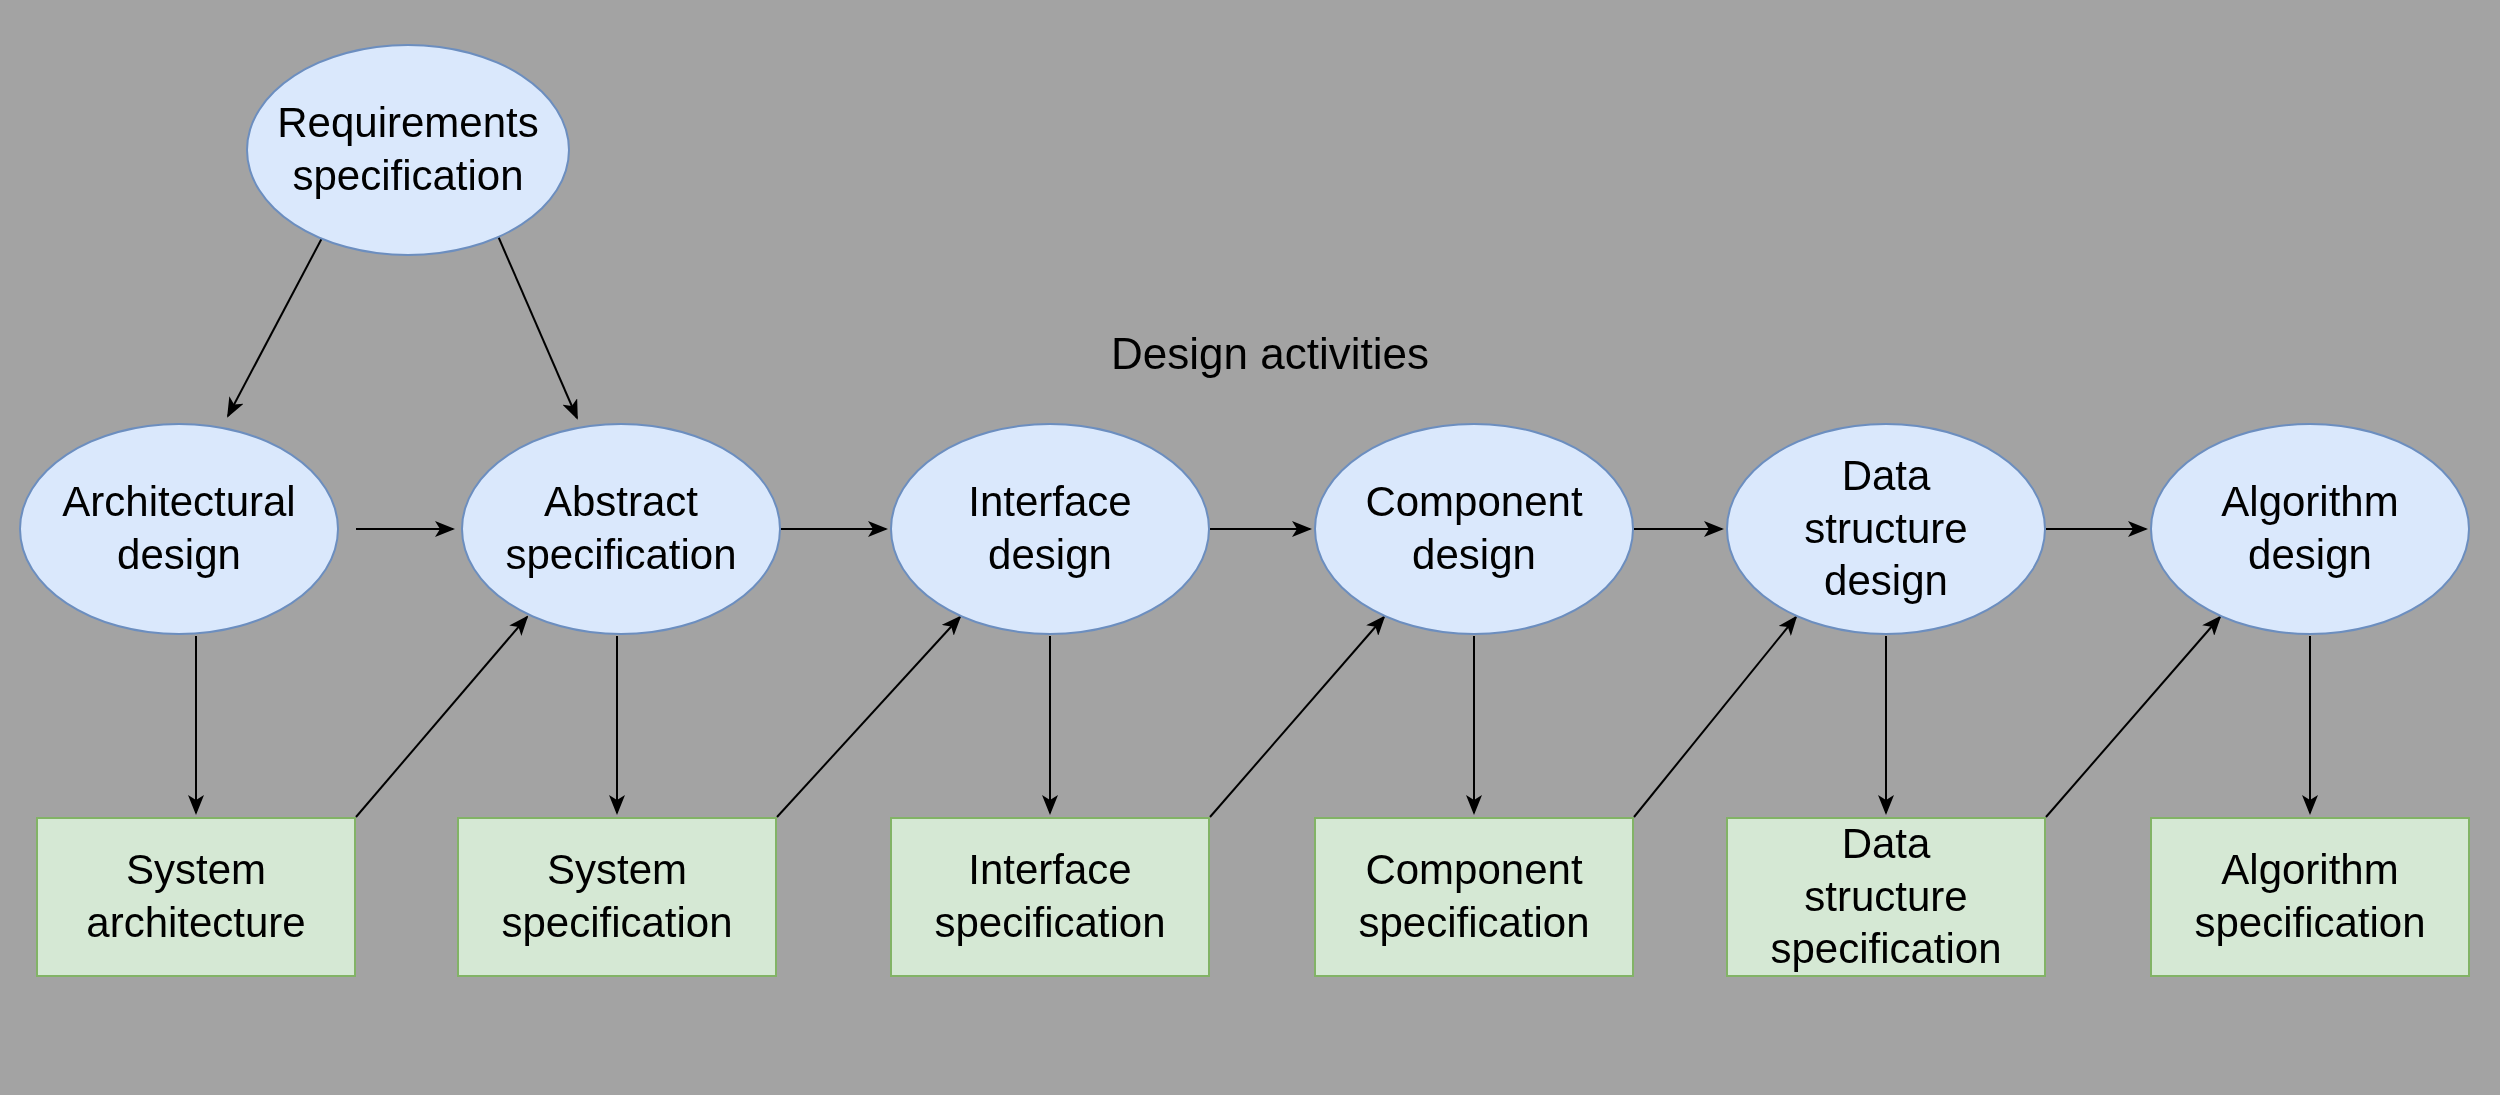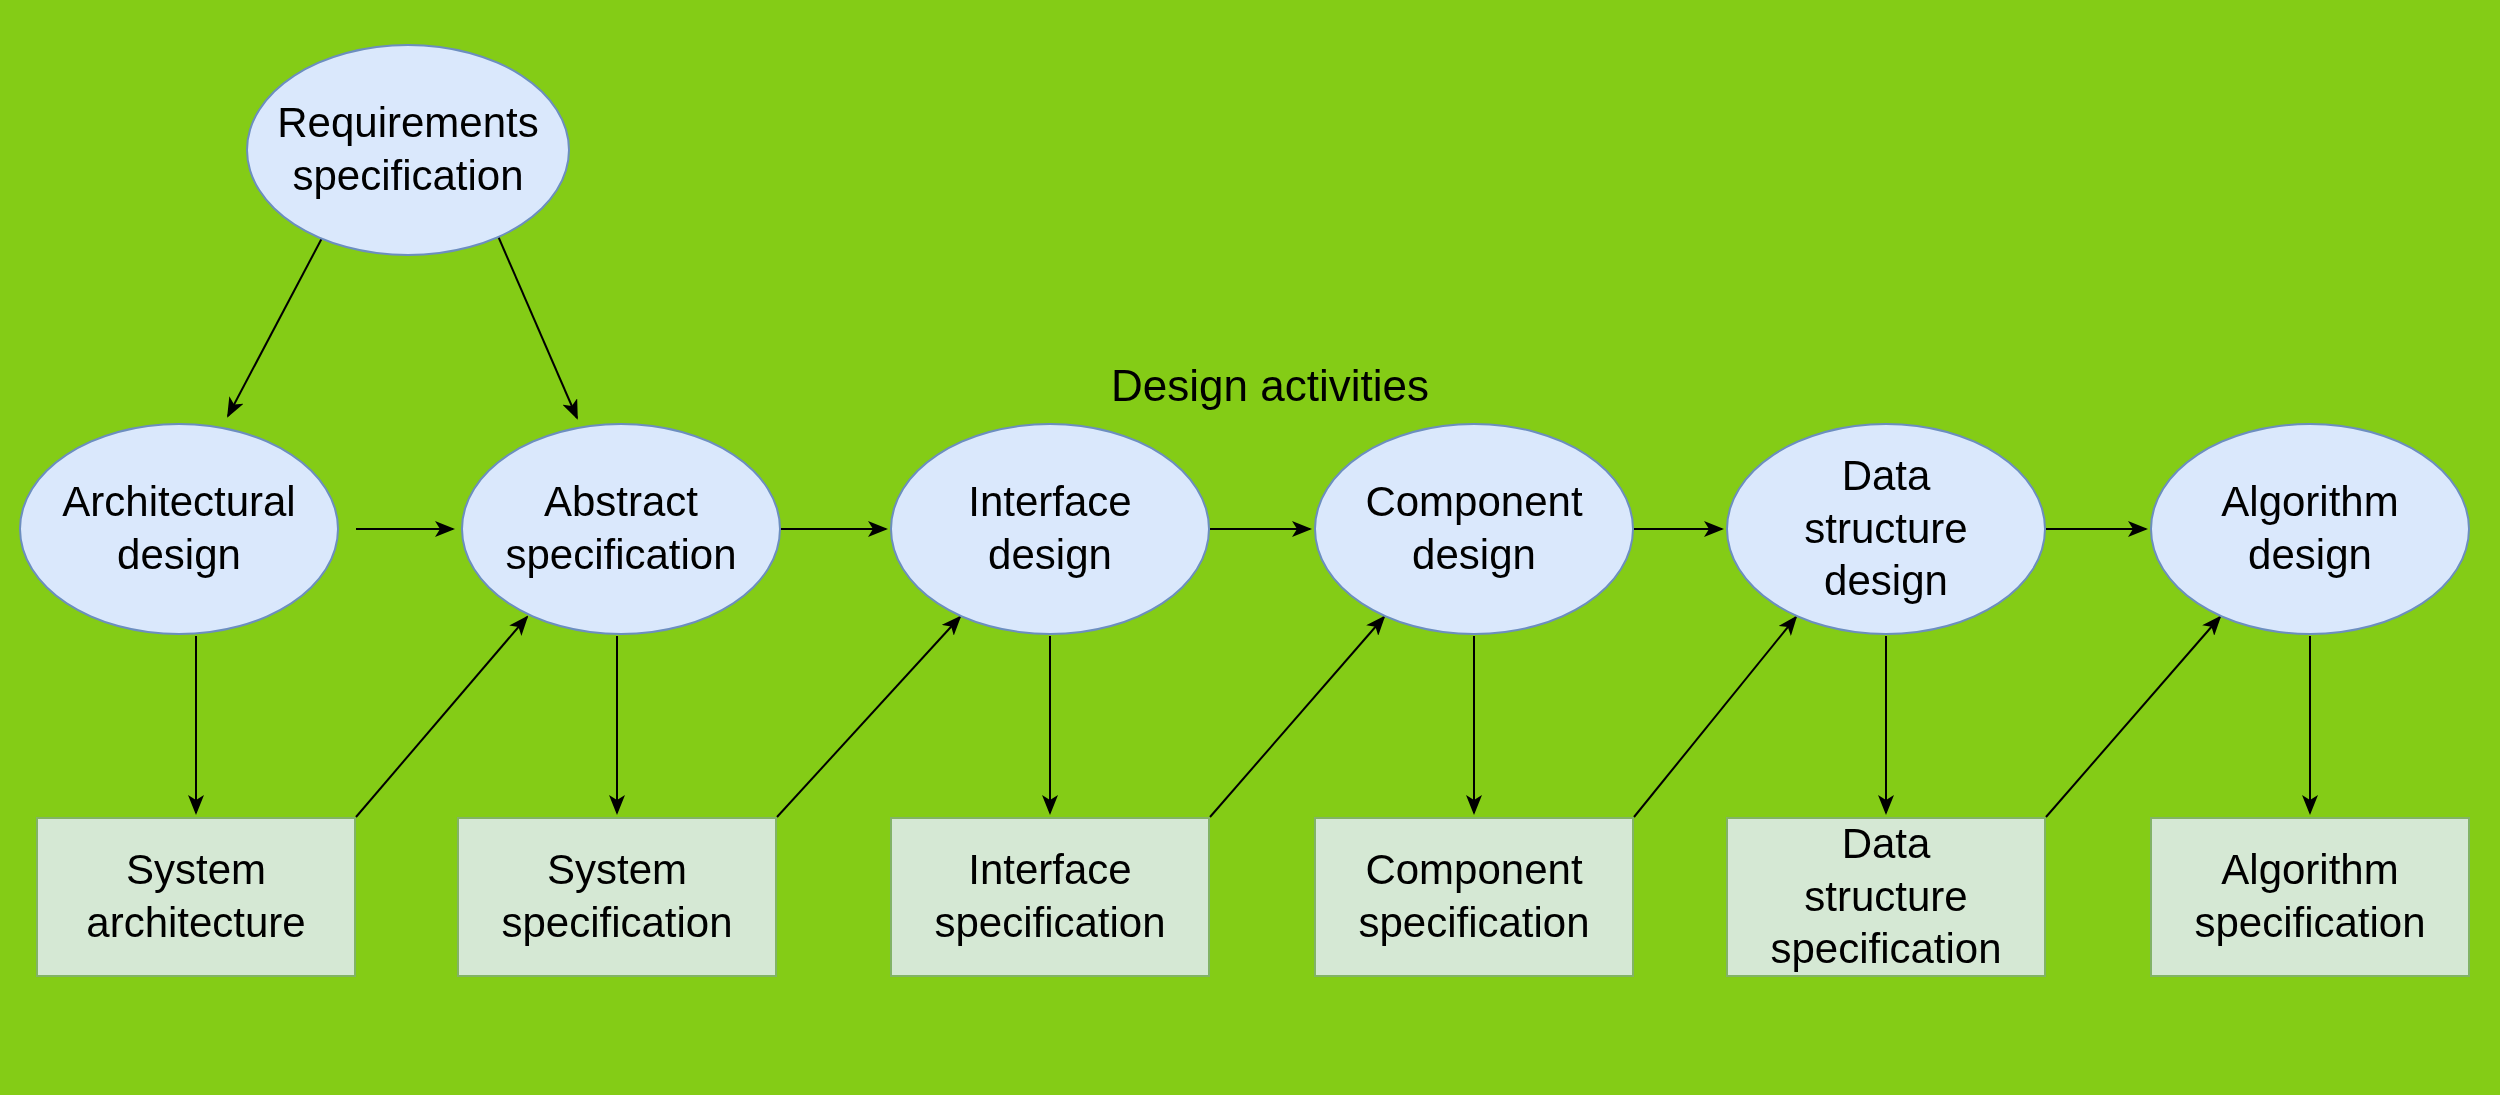--- a/index.html
+++ b/index.html
@@ -4,21 +4,21 @@
 <style>
   html, body {
     margin: 0;
     padding: 0;
     background: #ffffff;
   }
   #canvas {
     position: relative;
     width: 2500px;
     height: 1095px;
-    background: #84cc16;
+    background: #a3a3a3;
     font-family: "Liberation Sans", sans-serif;
     color: #000000;
     overflow: hidden;
   }
   #arrows {
     position: absolute;
     left: 0; top: 0;
     width: 2500px;
     height: 1095px;
   }
@@ -41,21 +41,20 @@
   .rect {
     background: #d5e8d4;
     border: 2px solid #82b366;
   }
   .section-label {
     position: absolute;
     font-size: 44px;
     line-height: 1;
     text-align: center;
     white-space: nowrap;
-    margin-top: 32px;
   }
   .ell-row { width: 320px; height: 212px; top: 423px; }
   .prod-row { width: 320px; height: 160px; top: 817px; }
 </style>
 </head>
 <body>
 
 <div id="canvas">
 
   <svg id="arrows" viewBox="0 0 2500 1095" xmlns="http://www.w3.org/2000/svg">

